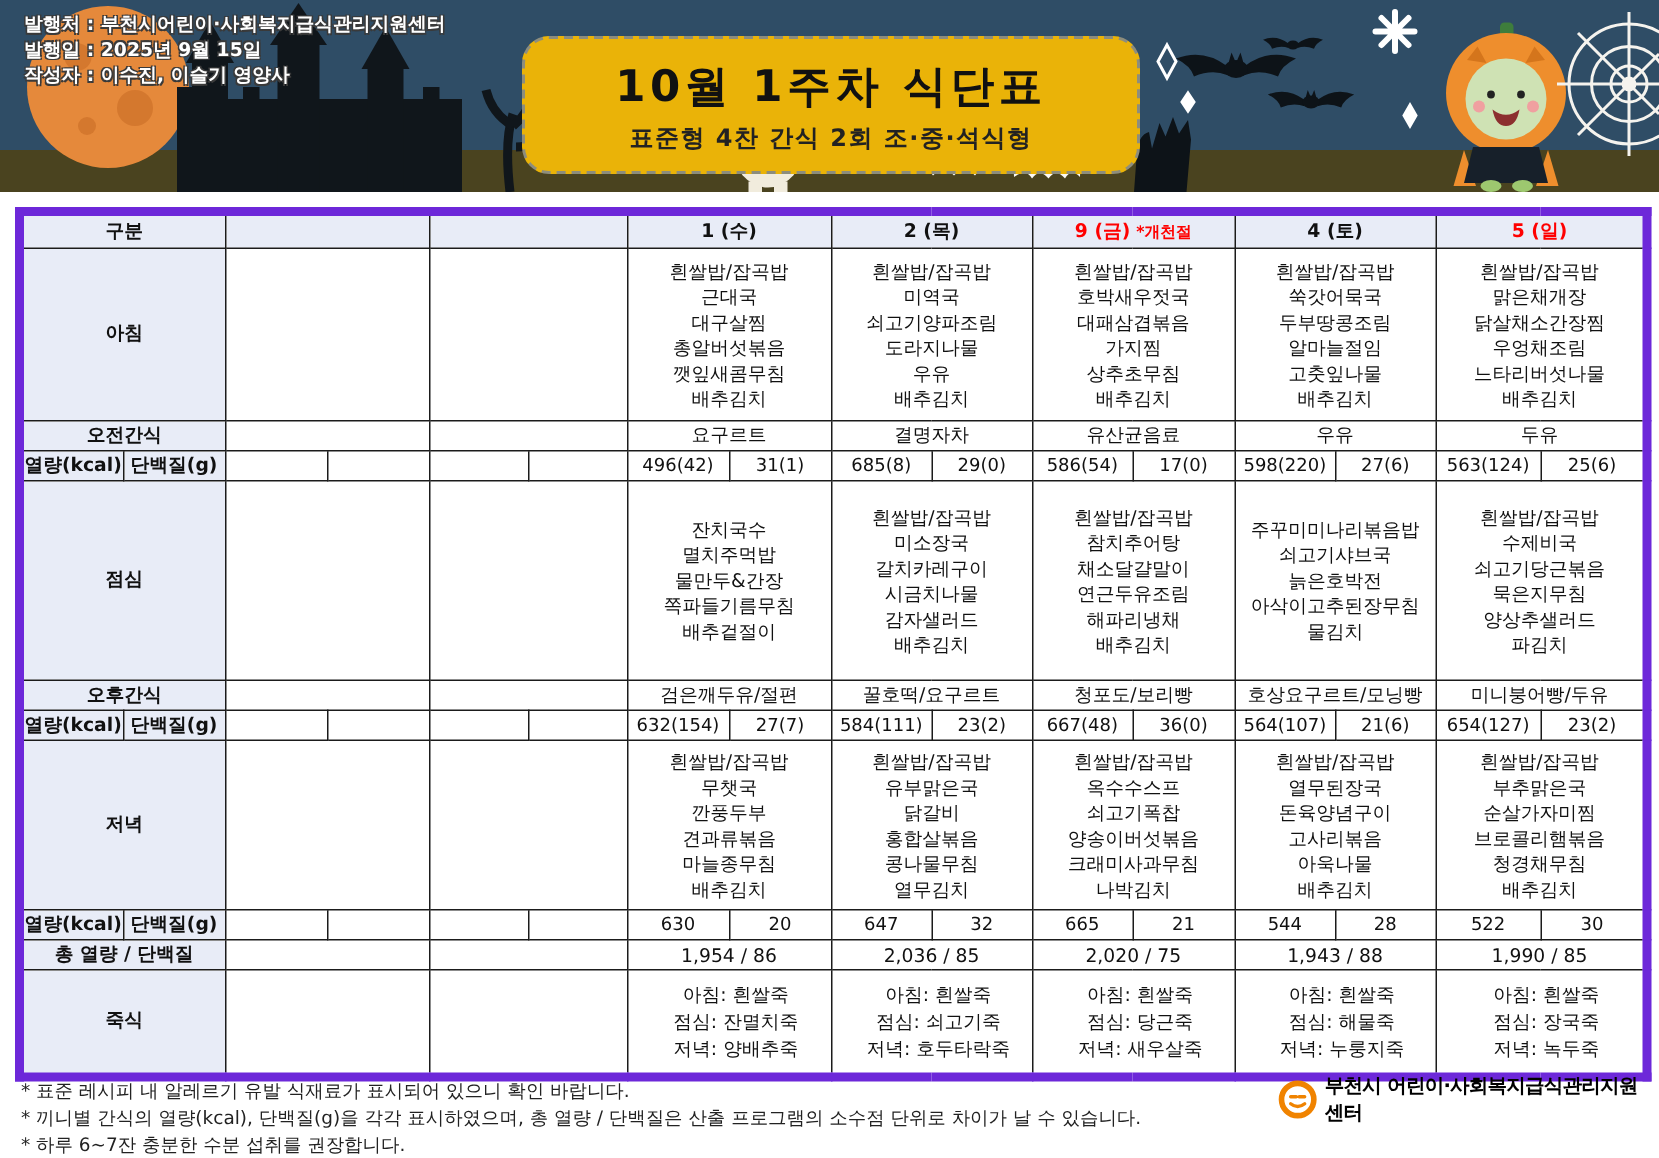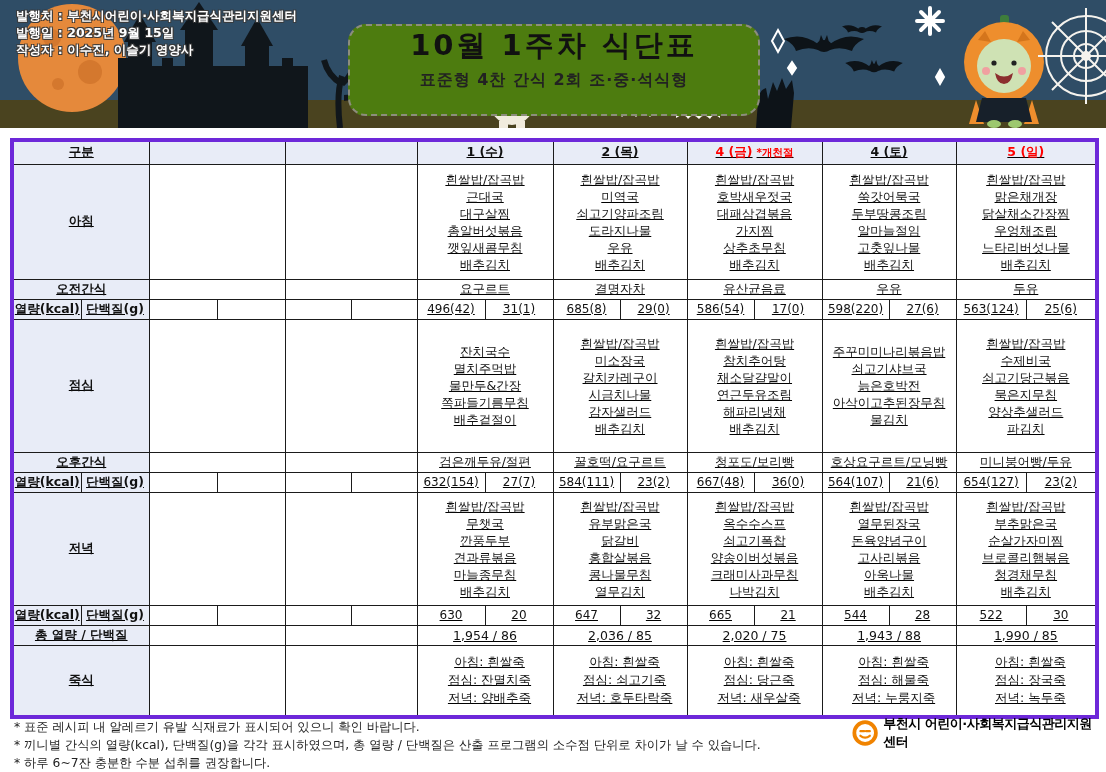--- a/index.html
+++ b/index.html
@@ -7,28 +7,28 @@
               font-family:"DejaVu Sans","Liberation Sans",sans-serif; }
   .page { position:relative; width:987px; height:772px; }
 
   
   .banner { position:absolute; left:0; top:0; width:1106px; height:128px; }
   .banner svg { display:block; }
   .banner-info { position:absolute; left:16px; top:7px; color:#fff; font-weight:bold;
     font-size:12.5px; line-height:17px; z-index:3;
     text-shadow:1px 1px 0 #3a3a3a,-1px -1px 0 #3a3a3a,1px -1px 0 #3a3a3a,-1px 1px 0 #3a3a3a; }
   .title-box { position:absolute; left:348px; top:24px; width:412px; height:92px;
-    background:#4d7c0f; border:2px dashed #8d8d7d; border-radius:18px; z-index:3;
-    display:flex; flex-direction:column; align-items:center; justify-content:flex-start; gap:4px; }
+    background:#eab308; border:2px dashed #8d8d7d; border-radius:18px; z-index:3;
+    display:flex; flex-direction:column; align-items:center; justify-content:center; gap:4px; }
   .title-box .t1 { font-size:29px; font-weight:800; color:#111; letter-spacing:3px; }
   .title-box .t2 { font-size:16px; font-weight:bold; color:#222; letter-spacing:1px; }
 
   
   table.menu { position:absolute; left:10px; top:138px; width:1085px;
-    border-collapse:collapse; table-layout:fixed; border:4px solid #6d28d9;text-decoration:underline; }
+    border-collapse:collapse; table-layout:fixed; border:6px solid #6d28d9; }
   table.menu td { border:1px solid #1b1b1b; text-align:center; vertical-align:middle;
     font-size:12.5px; color:#111; overflow:hidden; }
   td.lab { background:#e8ecf7; font-weight:bold; }
   td.blank { background:#fff; }
   td.dayh { background:#e8ecf7; font-weight:bold; font-size:13.5px; }
   td.dayh.red, .red span { color:#f00; }
   td.dayh .note { font-size:10.5px; margin-left:4px;margin-top:44px; }
   td.meal { white-space:pre-line; line-height:17px; }
   td.por  { white-space:pre-line; line-height:18px; text-align:left; padding-left:9px; }
   tr.r-head  { height:24px; }
@@ -207,21 +207,21 @@
       <col style="width:70px">
         <col style="width:71px">
     </colgroup>
     <tbody>
         <tr class="r-head">
       <td colspan="2" class="lab">구분</td>
       <td colspan="2" class="lab"></td>
       <td colspan="2" class="lab"></td>
       <td colspan="2" class="dayh">1 (수)</td>
       <td colspan="2" class="dayh">2 (목)</td>
-      <td colspan="2" class="dayh red"><span>4 (금)</span><span class="note">*개천절</span></td>
+      <td colspan="2" class="dayh red"><span>9 (금)</span><span class="note">*개천절</span></td>
       <td colspan="2" class="dayh">4 (토)</td>
       <td colspan="2" class="dayh red">5 (일)</td>
     </tr>
     <tr class="r-meal-b">
       <td colspan="2" class="lab">아침</td>
       <td colspan="2" class="blank"></td>
       <td colspan="2" class="blank"></td>
       <td colspan="2" class="meal">흰쌀밥/잡곡밥
 근대국
 대구살찜

